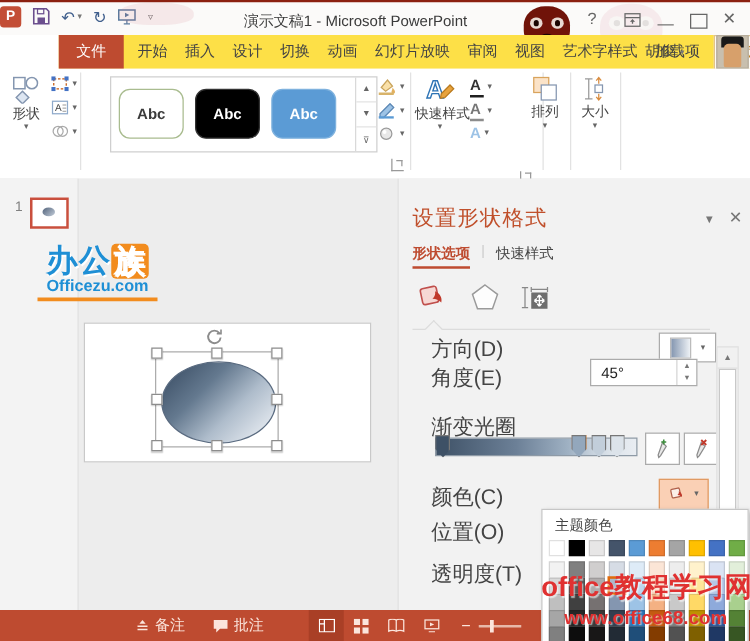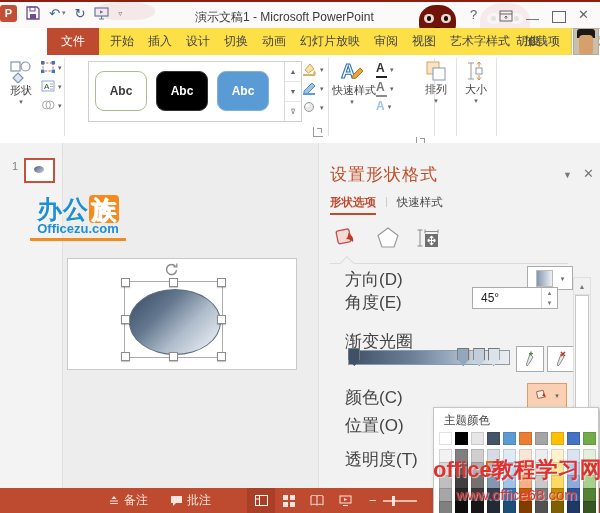--- a/index.html
+++ b/index.html
@@ -123,21 +123,21 @@
   .cp-header{padding:5px 0 4px 10px;font-size:11.5px;color:#444;}
   .cp-grid{display:flex;padding-left:5px;}
   .cp-col{display:flex;flex-direction:column;width:13px;margin-right:3px;}
   .swatch{width:13px;height:13px;box-sizing:border-box;border:1px solid rgba(0,0,0,.12);}
   .swatch.base{margin-bottom:4px;}
   .swatch.variant{border-bottom:none;}
   .swatch.selected{outline:2px solid #E26B0A;outline-offset:-1px;position:relative;z-index:2;}
   
   .wm1{left:433px;top:455px;width:167px;text-align:center;font-size:22px;font-weight:bold;color:#E03131;
        z-index:60;text-shadow:1px 1px 1px rgba(255,255,255,.6);white-space:nowrap;}
-  .wm2{left:433px;top:486px;width:167px;text-align:center;font-size:15px;font-weight:normal;color:#E03131;
+  .wm2{left:433px;top:486px;width:167px;text-align:center;font-size:15px;font-weight:bold;color:#E03131;
        z-index:60;text-shadow:1px 1px 1px rgba(255,255,255,.6);white-space:nowrap;}
   
   .statusbar{left:0;top:488px;width:600px;height:25px;background:#BE4B30;display:flex;align-items:center;
              color:#FBE5DC;font-size:12px;z-index:10;}
   .sb-item{display:flex;align-items:center;gap:4px;margin-right:22px;}
   .viewbtn{width:28px;height:25px;display:flex;align-items:center;justify-content:center;}
   .viewbtn.on{background:#A93F26;}
   .zoom-minus{font-size:13px;color:#FBE5DC;margin:0 6px 0 10px;}
   .zoom-track{width:34px;height:2px;background:#E8B9A9;position:relative;}
   .zoom-handle{position:absolute;left:9px;top:-4px;width:3px;height:10px;background:#FBE5DC;}

